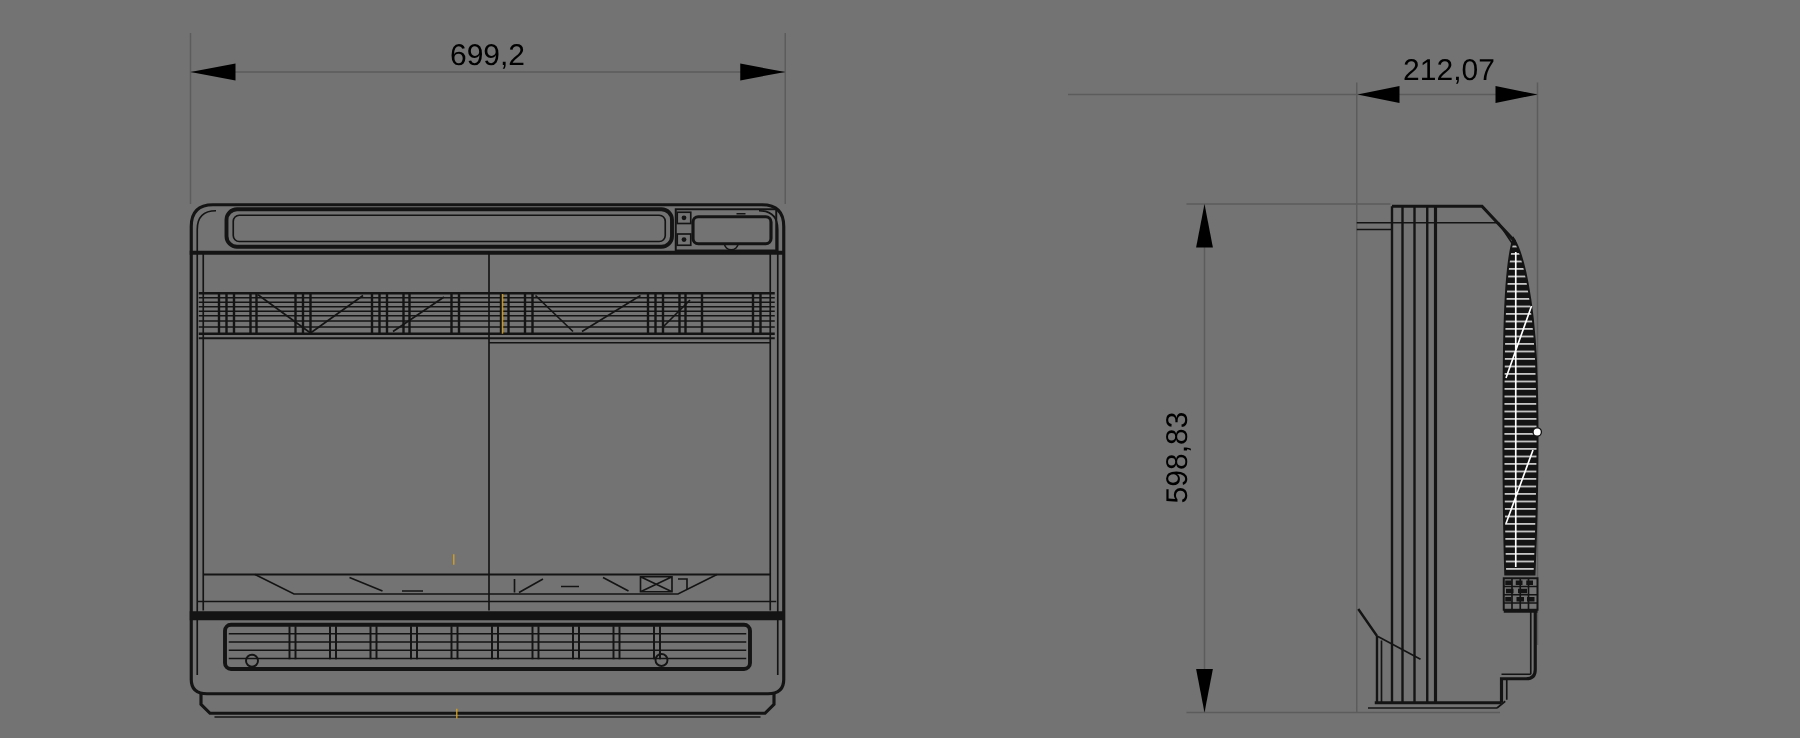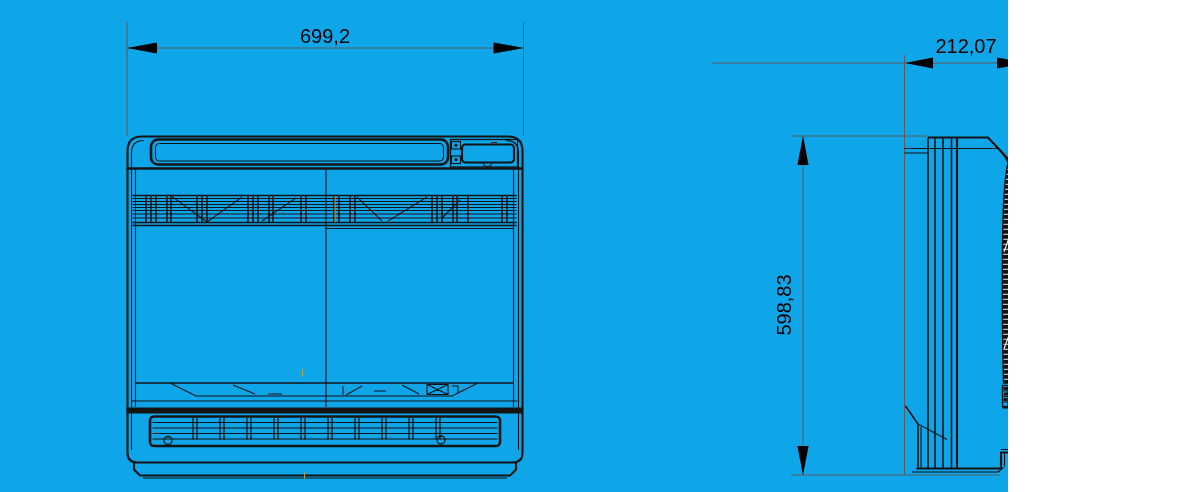--- a/index.html
+++ b/index.html
@@ -1,16 +1,16 @@
 <!DOCTYPE html>
 <html><head>
 <meta charset="utf-8">
 <style>
   html,body{margin:0;padding:0;background:#ffffff;}
-  .canvas{position:relative;width:1008px;height:492px;background:#0ea5e9;overflow:hidden;}
+  .canvas{position:relative;width:1200px;height:492px;background:#737373;overflow:hidden;}
   svg{display:block;}
   
   .ln{stroke:#141414;fill:none;stroke-linecap:butt;}
   .w1{stroke-width:1.1;}
   .w12{stroke-width:1.3;}
   .w16{stroke-width:1.6;}
   .w2{stroke-width:2.1;}
   .w25{stroke-width:2.6;}
   .ext{stroke:#5c5c5c;stroke-width:1;fill:none;}
   .arr{fill:#000;stroke:none;}

